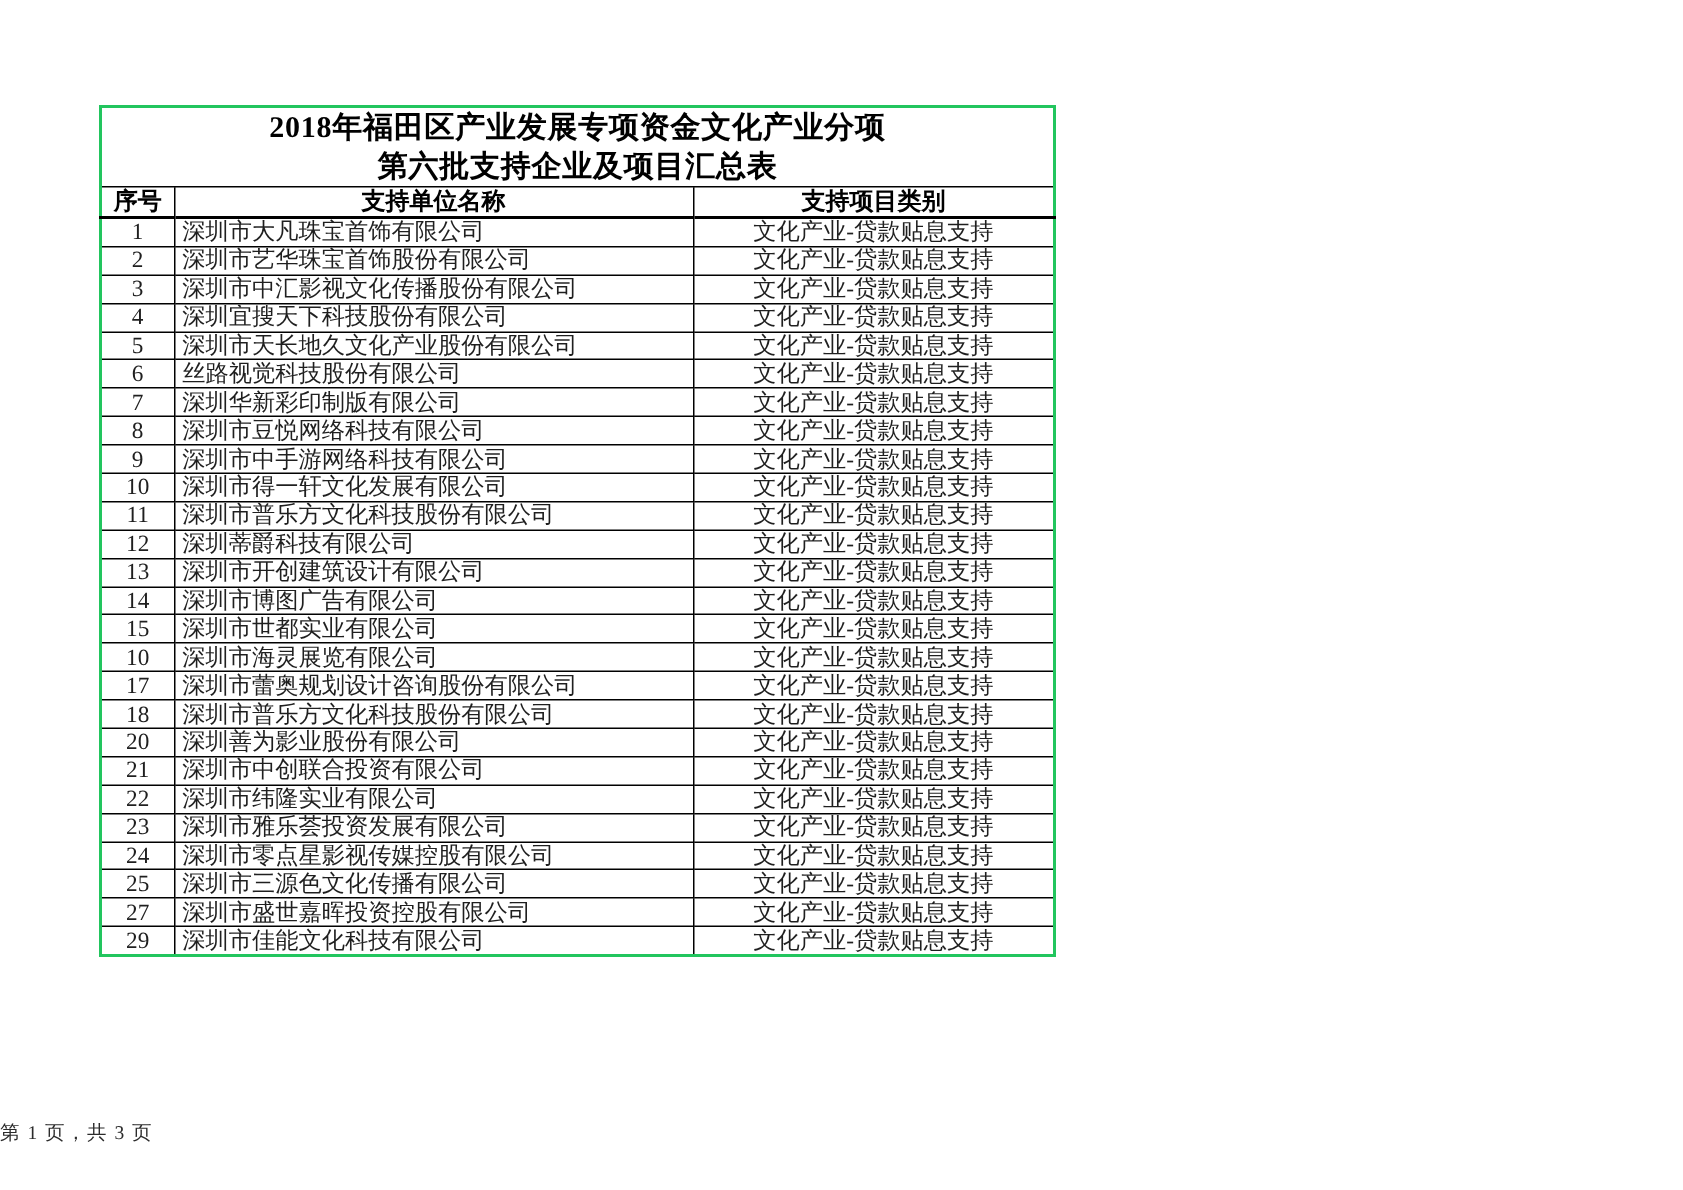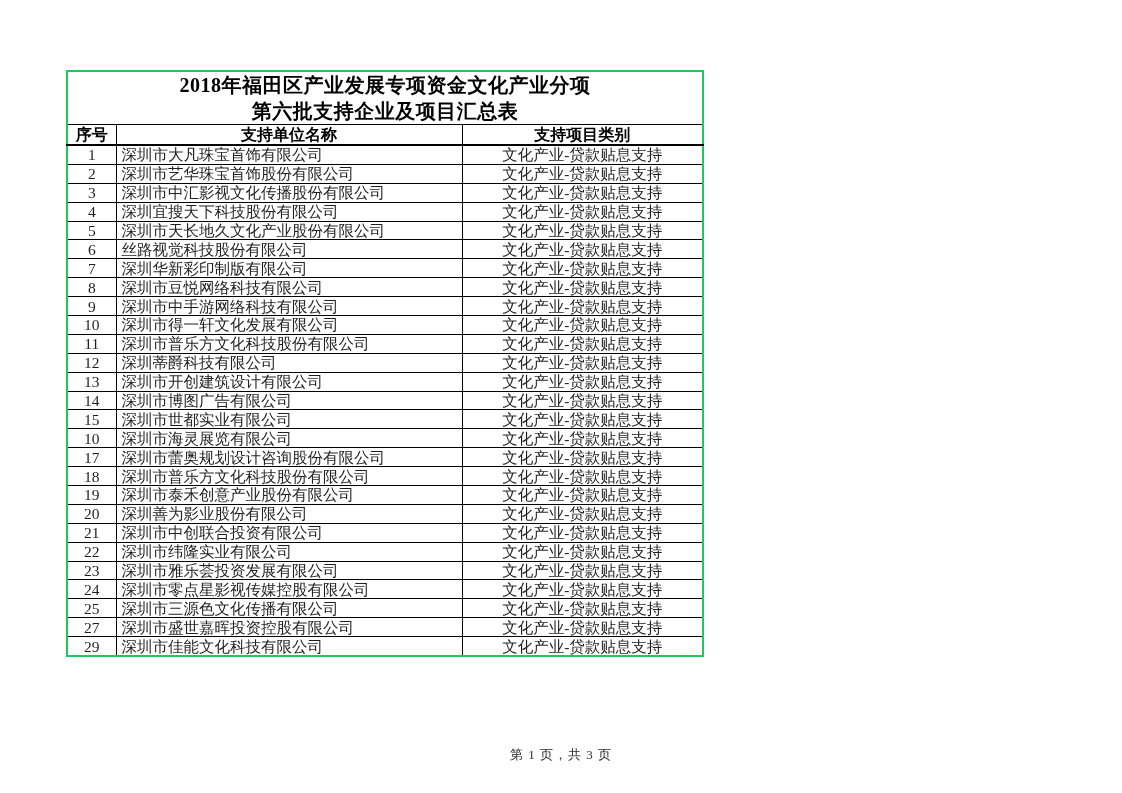--- a/index.html
+++ b/index.html
@@ -69,21 +69,21 @@
   }
   td.col-no  { text-align: center; }
   td.col-name { text-align: left; padding-left: 5px; font-family: Liberation Serif, serif; }
   td.col-cat { text-align: center; }
 
   .page-footer {
     position: absolute;
     top: 746px;
     left: 0;
     width: 1122px;
-    text-align: center;
+    text-align: left;
     font-size: 13px;
     color: #2b2b2b;
     letter-spacing: 1px;
   }
 </style>
 </head>
 <body>
 
 <table class="sheet-table">
   <colgroup>
@@ -189,25 +189,20 @@
         <td class="col-no">17</td>
         <td class="col-name">深圳市蕾奥规划设计咨询股份有限公司</td>
         <td class="col-cat">文化产业-贷款贴息支持</td>
       </tr>
       <tr>
         <td class="col-no">18</td>
         <td class="col-name">深圳市普乐方文化科技股份有限公司</td>
         <td class="col-cat">文化产业-贷款贴息支持</td>
       </tr>
       <tr>
-        <td class="col-no">19</td>
-        <td class="col-name">深圳市泰禾创意产业股份有限公司</td>
-        <td class="col-cat">文化产业-贷款贴息支持</td>
-      </tr>
-      <tr>
         <td class="col-no">20</td>
         <td class="col-name">深圳善为影业股份有限公司</td>
         <td class="col-cat">文化产业-贷款贴息支持</td>
       </tr>
       <tr>
         <td class="col-no">21</td>
         <td class="col-name">深圳市中创联合投资有限公司</td>
         <td class="col-cat">文化产业-贷款贴息支持</td>
       </tr>
       <tr>

